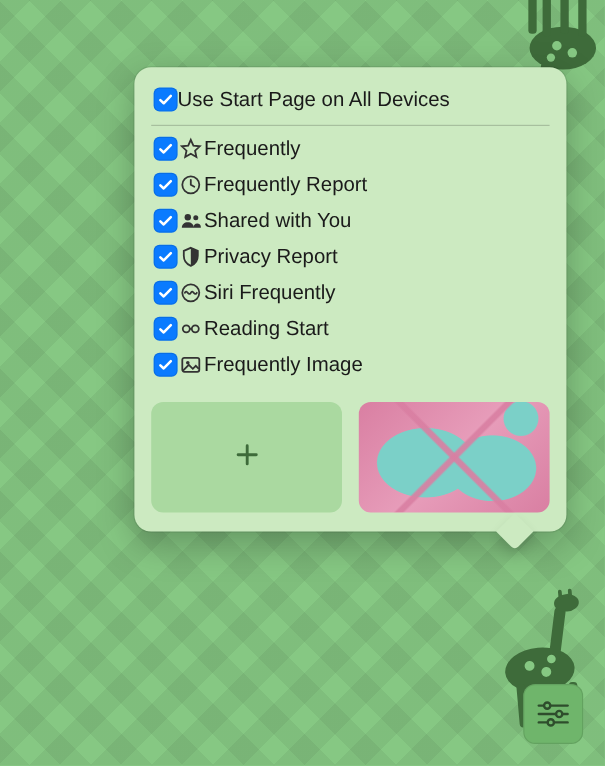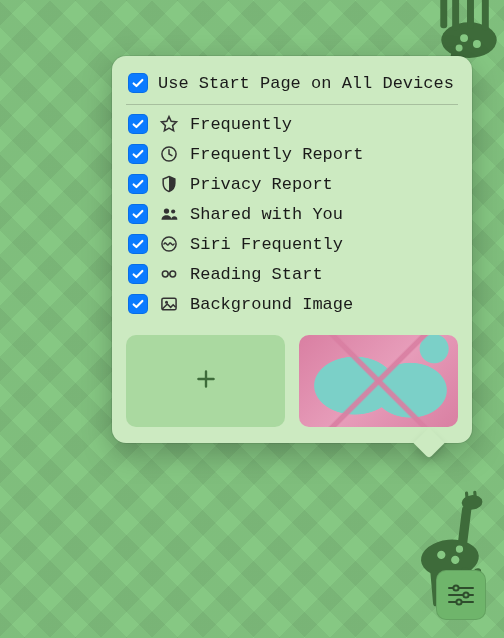--- a/index.html
+++ b/index.html
@@ -43,25 +43,24 @@
     bottom: -11px;
     width: 22px; height: 22px;
     background: #cceac1;
     transform: rotate(45deg);
     border-bottom-right-radius: 4px;
     box-shadow: 4px 4px 10px rgba(0,0,0,0.12);
   }
   .row {
     display: flex;
     align-items: flex-end;
-    gap: 10px;
+    gap: 0;
     padding: 5px 2px;
     font-size: 17px;
     color: #1a1a1a;
-    font-family: Liberation Mono, monospace;
   }
   .divider {
     height: 1px;
     background: rgba(0,0,0,0.18);
     margin: 6px 0 4px 0;
   }
   .checkbox {
     width: 20px; height: 20px;
     border-radius: 5px;
     background: #0a7bff;
@@ -216,52 +215,52 @@
     <span class="label">Frequently Report</span>
   </div>
 
   <div class="row">
     <span class="checkbox">
         <svg viewBox="0 0 16 16">
           <path d="M3 8.5 L6.2 11.5 L13 4.5" fill="none" stroke="#fff" stroke-width="2.4" stroke-linecap="round" stroke-linejoin="round"></path>
         </svg>
       </span>
     <span class="icon">
-        <svg viewBox="0 0 24 24">
-          <path d="M12 3 L19 6 V11 C19 16 16 19.5 12 21 C8 19.5 5 16 5 11 V6 Z" fill="none" stroke="currentColor" stroke-width="1.8"></path>
-          <path d="M12 3 L12 21 C16 19.5 19 16 19 11 V6 Z" fill="currentColor"></path>
-        </svg>
-      </span>
-    <span class="label">Privacy Report</span>
-  </div>
-
-  <div class="row">
-    <span class="checkbox">
-        <svg viewBox="0 0 16 16">
-          <path d="M3 8.5 L6.2 11.5 L13 4.5" fill="none" stroke="#fff" stroke-width="2.4" stroke-linecap="round" stroke-linejoin="round"></path>
-        </svg>
-      </span>
-    <span class="icon">
         <svg viewBox="0 0 24 24" fill="currentColor">
           <circle cx="9" cy="8.5" r="3.2"></circle>
           <path d="M3 19 C3 15.5 5.7 13.5 9 13.5 C12.3 13.5 15 15.5 15 19 Z"></path>
           <circle cx="17" cy="9" r="2.5"></circle>
           <path d="M14.5 19 C14.5 16.3 16.2 14.7 18.5 14.7 C20.3 14.7 21.8 15.8 22 18 L22 19 Z"></path>
         </svg>
       </span>
     <span class="label">Shared with You</span>
   </div>
 
   <div class="row">
     <span class="checkbox">
         <svg viewBox="0 0 16 16">
           <path d="M3 8.5 L6.2 11.5 L13 4.5" fill="none" stroke="#fff" stroke-width="2.4" stroke-linecap="round" stroke-linejoin="round"></path>
         </svg>
       </span>
     <span class="icon">
+        <svg viewBox="0 0 24 24">
+          <path d="M12 3 L19 6 V11 C19 16 16 19.5 12 21 C8 19.5 5 16 5 11 V6 Z" fill="none" stroke="currentColor" stroke-width="1.8"></path>
+          <path d="M12 3 L12 21 C16 19.5 19 16 19 11 V6 Z" fill="currentColor"></path>
+        </svg>
+      </span>
+    <span class="label">Privacy Report</span>
+  </div>
+
+  <div class="row">
+    <span class="checkbox">
+        <svg viewBox="0 0 16 16">
+          <path d="M3 8.5 L6.2 11.5 L13 4.5" fill="none" stroke="#fff" stroke-width="2.4" stroke-linecap="round" stroke-linejoin="round"></path>
+        </svg>
+      </span>
+    <span class="icon">
         <svg viewBox="0 0 24 24" fill="none" stroke="currentColor" stroke-width="1.8">
           <circle cx="12" cy="12" r="8.5"></circle>
           <path d="M6 12 C8 8, 10 16, 12 12 C14 8, 16 16, 18 12" stroke-linecap="round"></path>
         </svg>
       </span>
     <span class="label">Siri Frequently</span>
   </div>
 
   <div class="row">
     <span class="checkbox">
@@ -285,21 +284,21 @@
           <path d="M3 8.5 L6.2 11.5 L13 4.5" fill="none" stroke="#fff" stroke-width="2.4" stroke-linecap="round" stroke-linejoin="round"></path>
         </svg>
       </span>
     <span class="icon">
         <svg viewBox="0 0 24 24" fill="none" stroke="currentColor" stroke-width="1.8">
           <rect x="3.5" y="5" width="17" height="14" rx="2"></rect>
           <circle cx="9" cy="10" r="1.8" fill="currentColor" stroke="none"></circle>
           <path d="M4 18 L10 12 L14 16 L17 13 L20 16"></path>
         </svg>
       </span>
-    <span class="label">Background Image</span>
+    <span class="label">Frequently Image</span>
   </div>
 
   <div class="thumbs">
     <div class="thumb thumb-add">
       <span class="plus">
         <svg width="26" height="26" viewBox="0 0 24 24">
             <path d="M12 5 V19 M5 12 H19" stroke="currentColor" stroke-width="2.2" stroke-linecap="round"></path>
           </svg>
       </span>
     </div>

